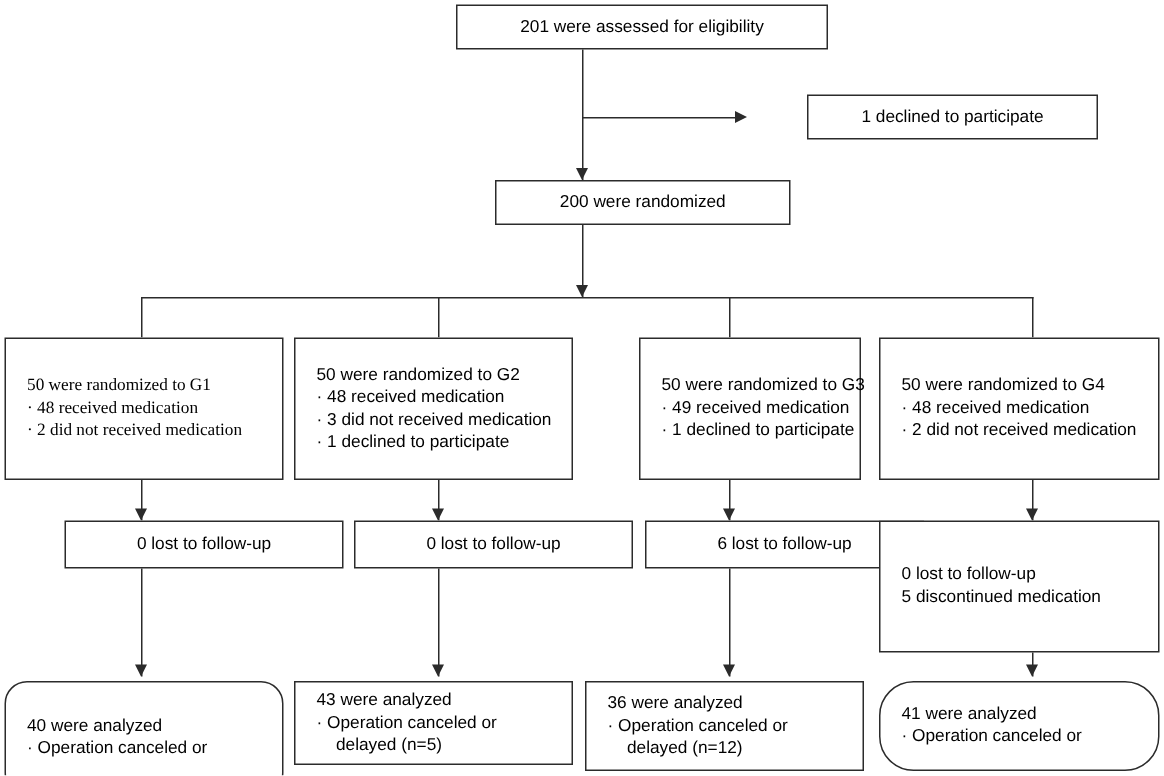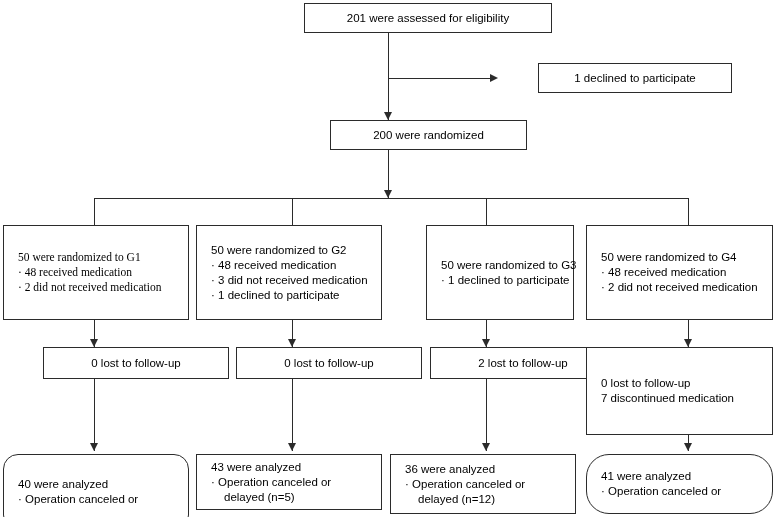--- a/index.html
+++ b/index.html
@@ -135,20 +135,21 @@
       <span class="ln">50 were randomized to G2</span>
       <span class="ln sub"><span>·</span> <span>48 received medication</span></span>
       <span class="ln sub"><span>·</span> <span>3 did not received medication</span></span>
       <span class="ln sub"><span>·</span> <span>1 declined to participate</span></span>
     </div>
   </div>
 
   <div class="box leftal" style="left:390px; top:225px; width:148px; height:95px;margin-left:36px;">
     <div class="pad">
       <span class="ln">50 were randomized to G3</span>
+      <span class="ln sub"><span>·</span> <span>49 received medication</span></span>
       <span class="ln sub"><span>·</span> <span>1 declined to participate</span></span>
     </div>
   </div>
 
   <div class="box leftal" style="left:586px; top:225px; width:187px; height:95px;">
     <div class="pad">
       <span class="ln">50 were randomized to G4</span>
       <span class="ln sub"><span>·</span> <span>48 received medication</span></span>
       <span class="ln sub"><span>·</span> <span>2 did not received medication</span></span>
     </div>
@@ -170,28 +171,28 @@
   </div>
 
   <div class="box center" style="left:196px; top:347px; width:186px; height:32px;">
     <div class="pad">
         <span class="ln">0 lost to follow-up</span>
       </div>
   </div>
 
   <div class="box center" style="left:390px; top:347px; width:186px; height:32px;">
     <div class="pad">
-        <span class="ln">2 lost to follow-up</span>
+        <span class="ln">6 lost to follow-up</span>
       </div>
   </div>
 
   <div class="box leftal" style="left:586px; top:347px; width:187px; height:88px;">
     <div class="pad">
       <span class="ln">0 lost to follow-up</span>
-      <span class="ln">7 discontinued medication</span>
+      <span class="ln">5 discontinued medication</span>
     </div>
   </div>
 
   <div class="vline" style="left:94px; top:379px; height:72px;"></div>
   <div class="arrowhead" style="left:90px; top:443px;"></div>
   <div class="vline" style="left:292px; top:379px; height:72px;"></div>
   <div class="arrowhead" style="left:288px; top:443px;"></div>
   <div class="vline" style="left:486px; top:379px; height:72px;"></div>
   <div class="arrowhead" style="left:482px; top:443px;"></div>
   <div class="vline" style="left:688px; top:435px; height:16px;"></div>

